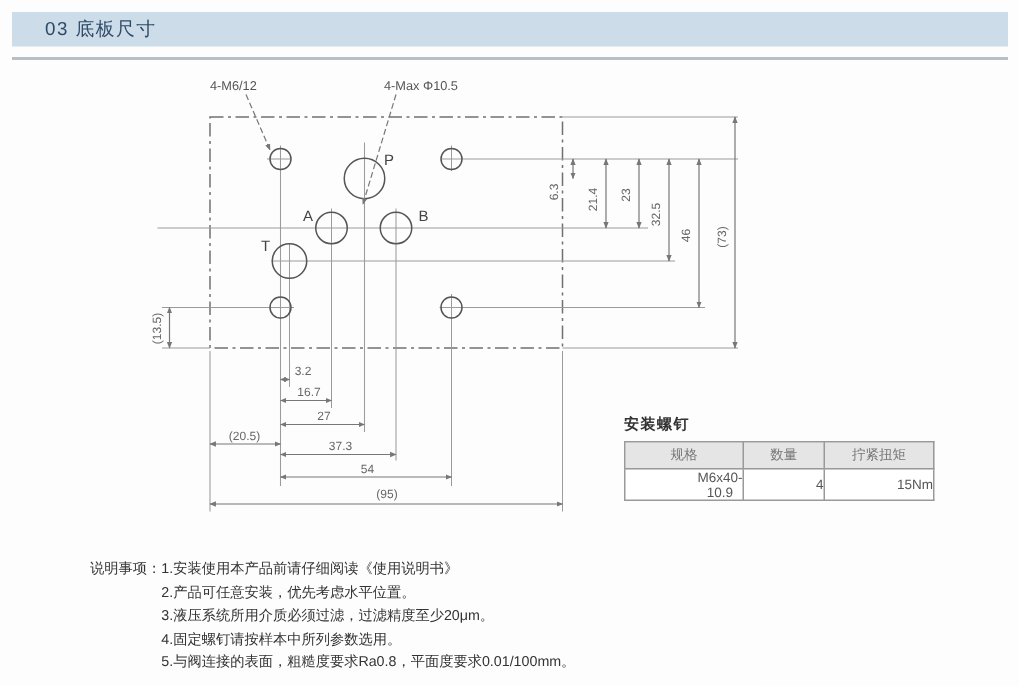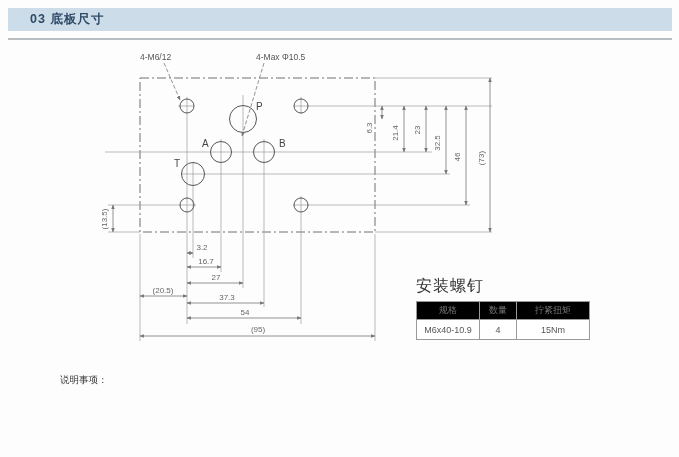--- a/index.html
+++ b/index.html
@@ -1,36 +1,36 @@
 <!DOCTYPE html>
 <html><head>
 <meta charset="utf-8">
 <style>
   html,body{margin:0;padding:0;background:#fff;}
   #page{position:relative;width:679px;height:457px;background:#fdfdfd;overflow:hidden;
         font-family:"Liberation Sans","DejaVu Sans",sans-serif;color:#444;}
   
   #header-bar{position:absolute;left:8px;top:8px;width:664px;height:23px;background:#ccdde9;
               display:flex;align-items:center;}
-  #header-bar .title{margin-left:22px;font-size:12.5px;font-weight:bold;color:#2f4a66;letter-spacing:1px;}
+  #header-bar .title{margin-left:22px;font-size:12.5px;font-weight:normal;color:#2f4a66;letter-spacing:1px;}
   #header-rule{position:absolute;left:8px;top:38px;width:664px;height:2px;background:#b9bec2;}
   
   #drawing{position:absolute;left:0;top:0;width:679px;height:360px;}
   text{font-family:"Liberation Sans","DejaVu Sans",sans-serif;}
   .dimtxt{font-size:8px;fill:#666;}
   .porttxt{font-size:10px;fill:#444;}
   .callout{font-size:8.5px;fill:#555;}
   
   #screw-box{position:absolute;left:416px;top:276px;}
-  #screw-box .tbl-title{font-size:16px;color:#333;margin-bottom:4px;letter-spacing:1px;}
+  #screw-box .tbl-title{font-size:10px;color:#333;margin-bottom:4px;letter-spacing:1px;font-weight:bold;}
   table.screw{border-collapse:collapse;}
   table.screw th, table.screw td{border:1px solid #999;text-align:center;font-size:9px;
       font-weight:normal;padding:0;}
-  table.screw th{background:#000000;color:#777;height:17px;}
-  table.screw td{height:19px;color:#555;background:#fff;}
+  table.screw th{background:#e5e5e5;color:#777;height:17px;}
+  table.screw td{height:19px;color:#555;background:#fff;padding-left:48px;}
   .c1{width:62px;} .c2{width:36px;margin-top:43px;} .c3{width:72px;margin-left:44px;}
   
   #notes{position:absolute;left:60px;top:372px;display:flex;font-size:9.5px;color:#333;line-height:15.5px;}
   #notes .lbl{white-space:nowrap;}
   #notes .items div{white-space:nowrap;}
 </style>
 </head>
 <body>
 
 <div id="page">
@@ -146,15 +146,22 @@
         <td>M6x40-10.9</td>
         <td>4</td>
         <td>15Nm</td>
       </tr>
     </tbody>
       </table>
   </div>
 
   <div id="notes">
     <div class="lbl">说明事项：</div>
+    <div class="items">
+      <div>1.安装使用本产品前请仔细阅读《使用说明书》</div>
+      <div>2.产品可任意安装，优先考虑水平位置。</div>
+      <div>3.液压系统所用介质必须过滤，过滤精度至少20μm。</div>
+      <div>4.固定螺钉请按样本中所列参数选用。</div>
+      <div>5.与阀连接的表面，粗糙度要求Ra0.8，平面度要求0.01/100mm。</div>
+    </div>
   </div>
 
 </div>
 
 </body></html>

